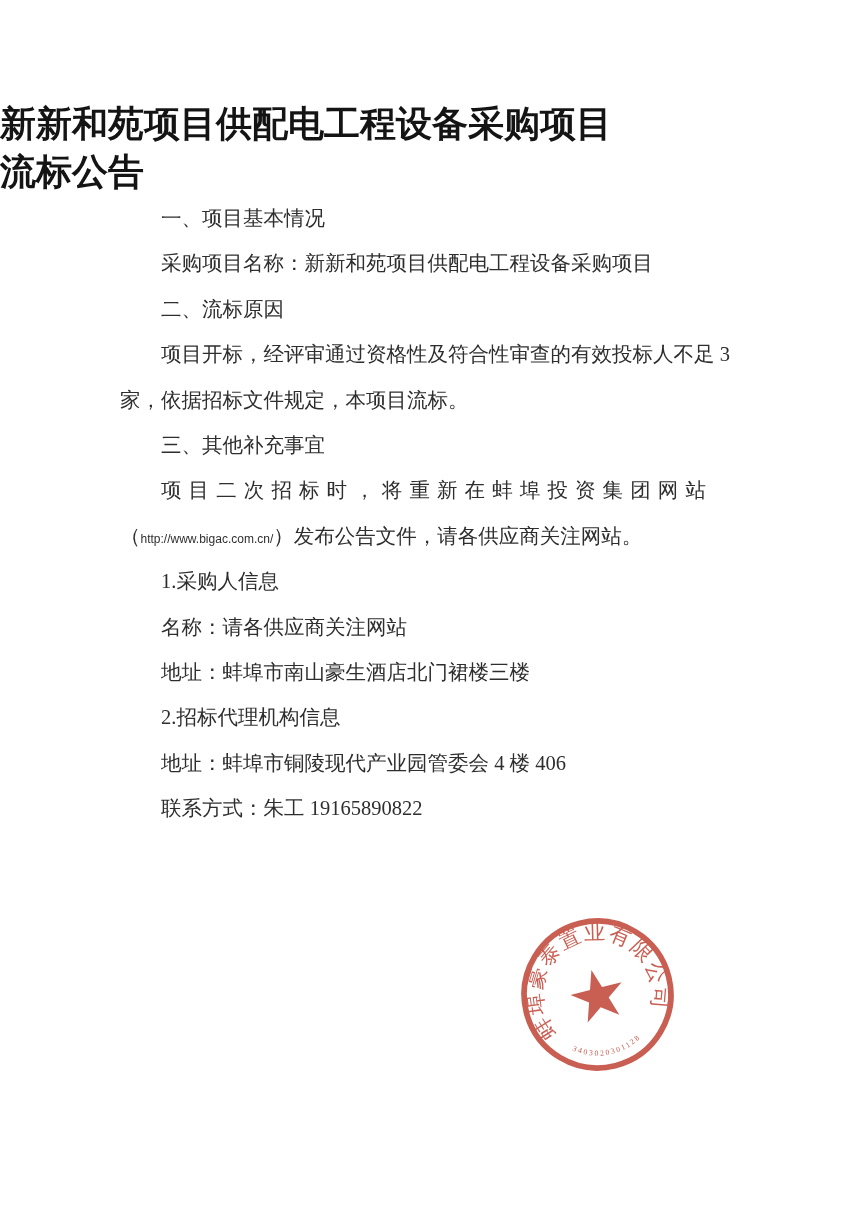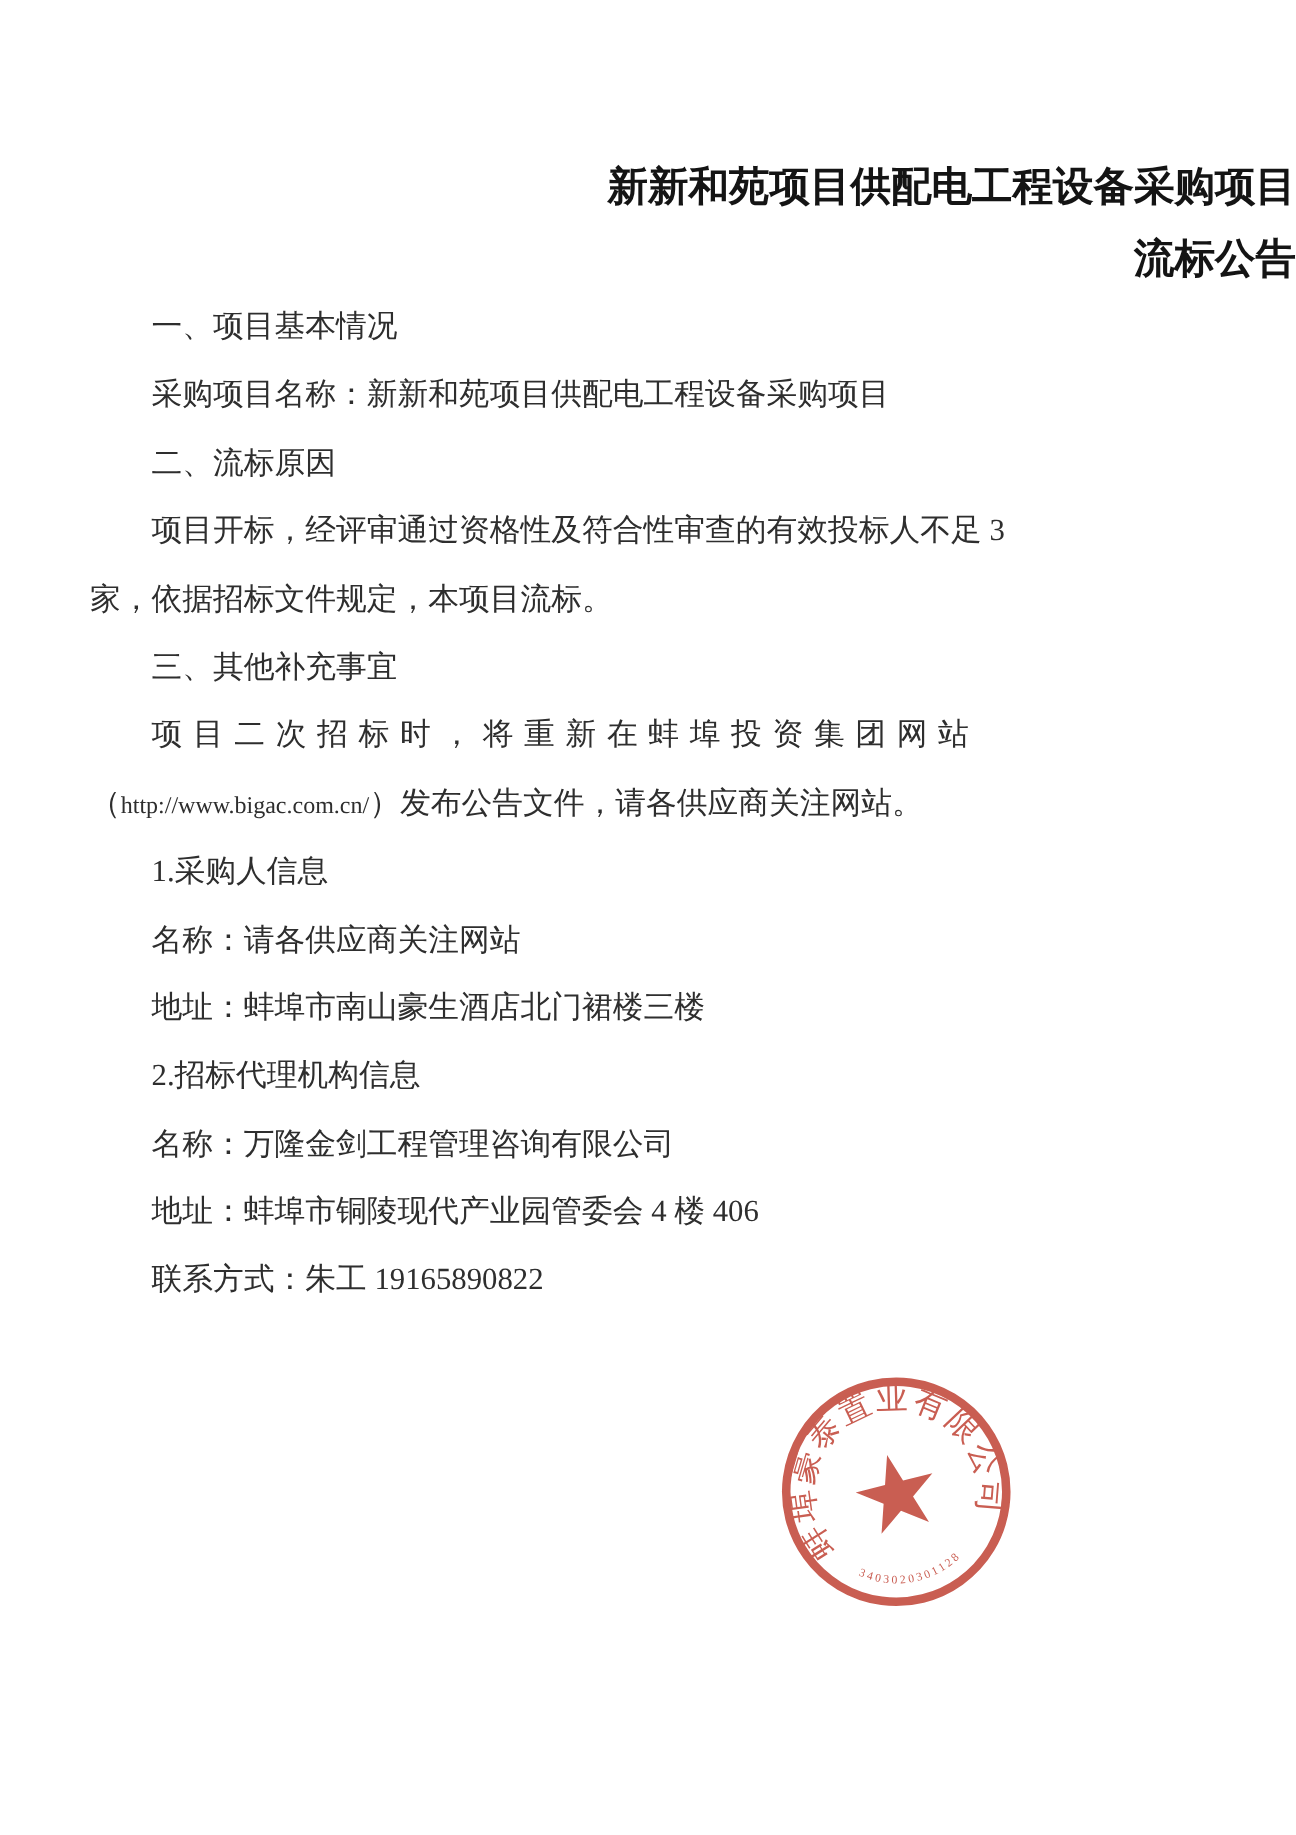--- a/index.html
+++ b/index.html
@@ -6,41 +6,41 @@
   .page {
     position:relative;
     width:864px; height:1223px;
     background:#ffffff;
     overflow:hidden;
     font-family:"Liberation Serif","DejaVu Serif",serif;
     color:#2e2e2e;
   }
   .doc-title {
     padding-top:100px;
-    text-align:right;
+    text-align:left;
     font-weight:bold;
-    font-size:27px;
+    font-size:36px;
     line-height:48px;
     color:#141414;
   }
   .body-block, .sig-block {
-    margin-left:60px;
+    margin-left:120px;
     width:614px;
   }
   .line {
     font-size:20.5px;
     line-height:45.4px;
     height:45.4px;
     white-space:nowrap;
   }
   .indent { text-indent:41px; }
   .stretch { letter-spacing:7.1px; }
   .mono {
-    font-family:Liberation Serif, serif;
-    font-size:16px;
+    font-family:Liberation Sans, sans-serif;
+    font-size:12px;
   }
   .right { text-align:right; }
   .date-line { padding-right:20px; box-sizing:border-box; }
   .seal {
     position:absolute;
     left:516px; top:913px;
     width:163px; height:163px;
     transform:rotate(-14deg);
     mix-blend-mode:multiply;
     opacity:0.88;
@@ -80,21 +80,20 @@
       <div class="line indent"><span>二、流标原因</span></div>
       <div class="line indent"><span>项目开标，经评审通过资格性及符合性审查的有效投标人不足 3</span></div>
       <div class="line"><span>家，依据招标文件规定，本项目流标。</span></div>
       <div class="line indent"><span>三、其他补充事宜</span></div>
       <div class="line indent stretch"><span>项目二次招标时，将重新在蚌埠投资集团网站</span></div>
       <div class="line"><span>（</span><span class="mono">http://www.bigac.com.cn/</span><span>）发布公告文件，请各供应商关注网站。</span></div>
       <div class="line indent"><span>1.采购人信息</span></div>
       <div class="line indent"><span>名称：请各供应商关注网站</span></div>
       <div class="line indent"><span>地址：蚌埠市南山豪生酒店北门裙楼三楼</span></div>
       <div class="line indent"><span>2.招标代理机构信息</span></div>
-      <div class="line indent"><span>名称：万隆金剑工程管理咨询有限公司</span></div>
       <div class="line indent"><span>地址：蚌埠市铜陵现代产业园管委会 4 楼 406</span></div>
       <div class="line indent"><span>联系方式：朱工 19165890822</span></div>
     </div>
 
   <div class="sig-block">
   </div>
 
   <svg class="seal" viewBox="0 0 200 200" aria-hidden="true">
     <circle class="seal-ring" cx="100" cy="100" r="90"></circle>
     <defs>

